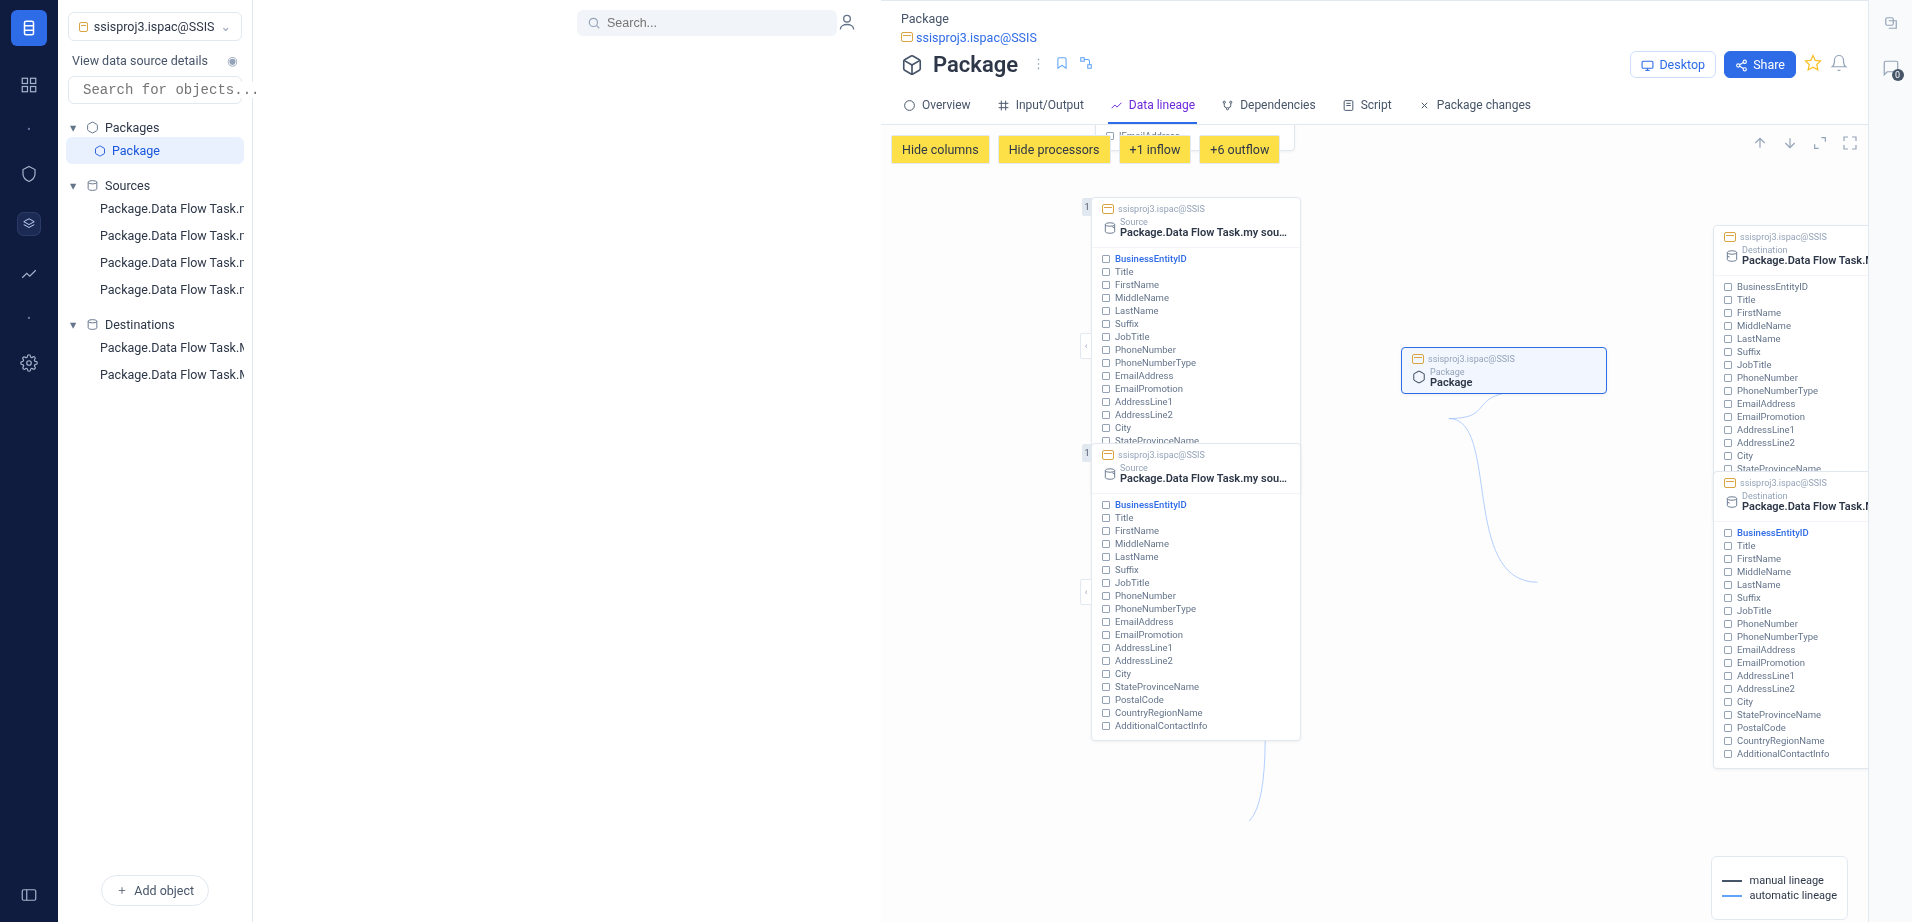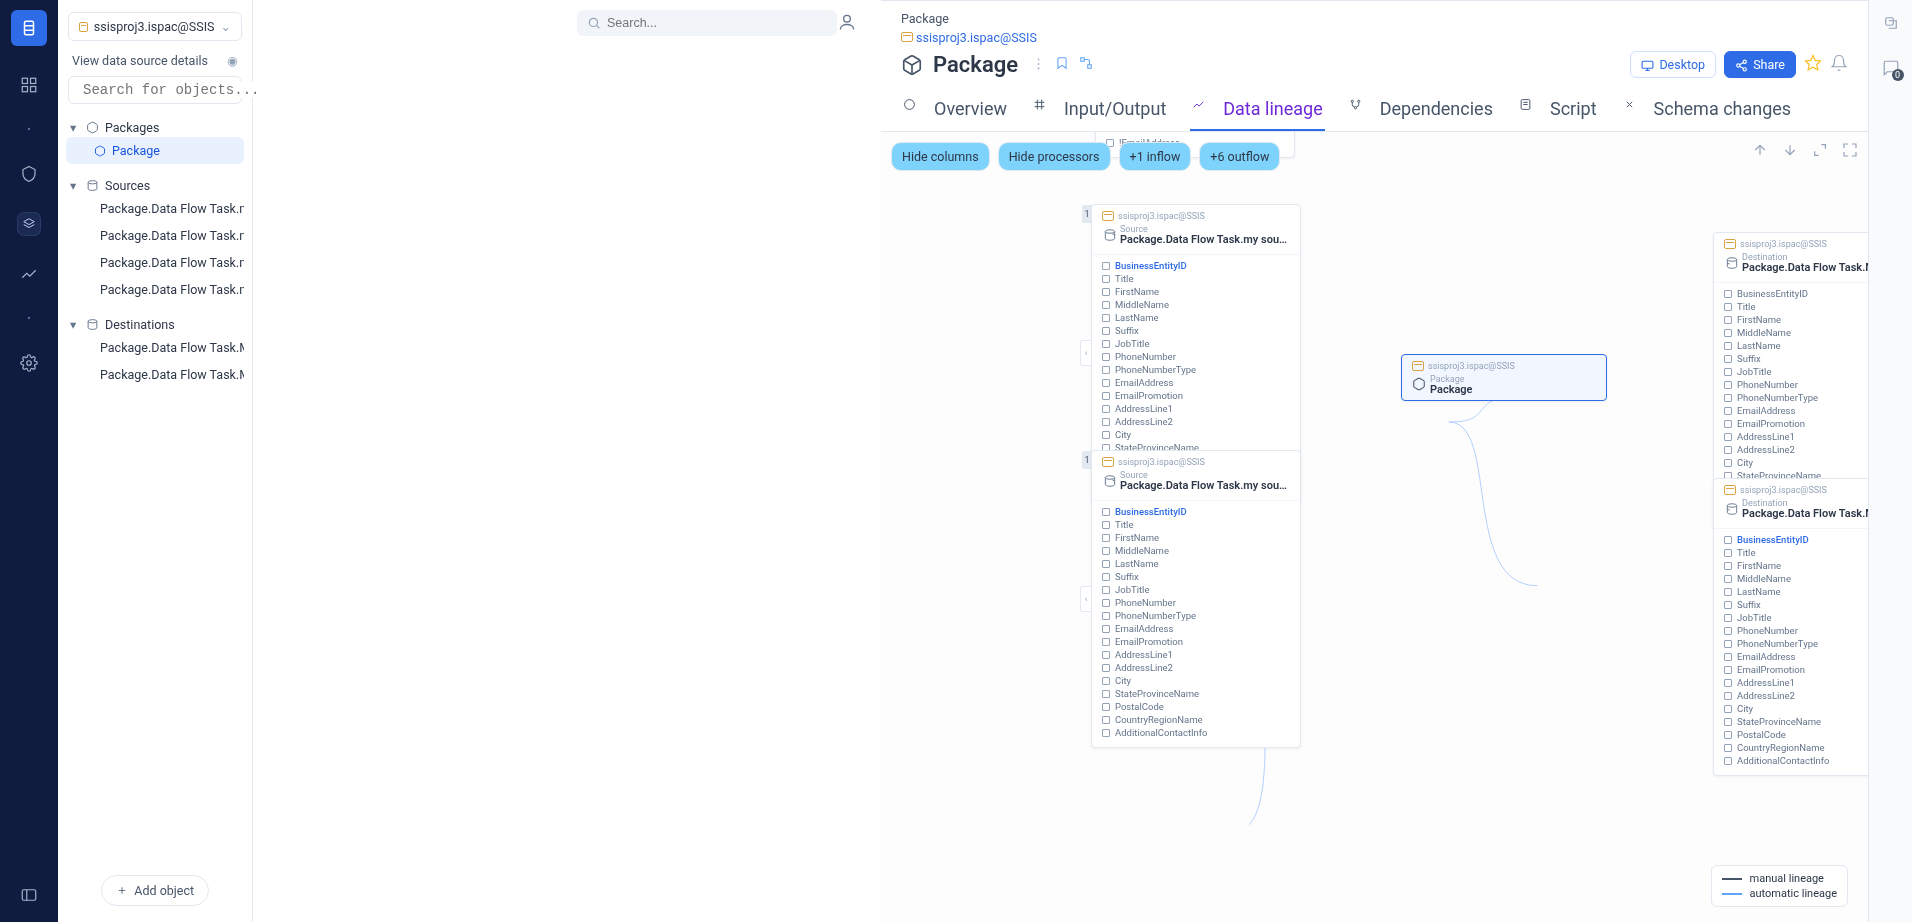--- a/index.html
+++ b/index.html
@@ -51,31 +51,31 @@
   .title-actions { display:flex; gap:10px; margin-left:4px; color:#94a3b8; }
   .title-actions .ico { cursor:pointer; }
   .head-right { margin-left:auto; display:flex; gap:8px; align-items:center; }
   .btn { border:1px solid #cfe0ff; color:#2e6be6; background:#fff; border-radius:6px; padding:5px 10px; font-size:12.5px; display:inline-flex; align-items:flex-end; gap:5px; cursor:pointer; }
   .btn.primary { background:#2e6be6; color:#fff; border-color:#2e6be6; }
   .star { color:#fbbf24; cursor:pointer; }
   .bell { color:#94a3b8; cursor:pointer; }
 
   
   .tabs { display:flex; gap:22px; border-bottom:1px solid #e2e8f0; padding:0 20px; margin-top:10px; }
-  .tab { padding:10px 2px; display:flex; gap:18px; font-size:18px; color:#475569; cursor:pointer; border-bottom:2px solid transparent; }
+  .tab { padding:10px 2px; display:flex; align-items:center; gap:6px; font-size:12px; color:#475569; cursor:pointer; border-bottom:2px solid transparent; }
   .tab.active { color:#6d28d9; border-bottom-color:#2e6be6; }
 
   
   .canvas-wrap { flex:1; position:relative; background:#fdfdfd; overflow:hidden; }
   .canvas-controls { position:absolute; top:10px; left:10px; display:flex; gap:8px; z-index:5; }
-  .pill { background:#7dd3fc; border:1px solid #e2e8f0; border-radius:10px; padding:6px 10px; font-size:12.5px; cursor:pointer; }
+  .pill { background:#fde047; border:1px solid #e2e8f0; border-radius:2px; padding:6px 10px; font-size:12.5px; cursor:pointer; }
   .canvas-icons { position:absolute; top:10px; right:10px; display:flex; gap:14px; z-index:5; color:#94a3b8; }
   .canvas-icons .ico { cursor:pointer; }
 
-  .legend { position:absolute; bottom:15px; right:20px; background:#fff; border:1px solid #e2e8f0; border-radius:6px; padding:4px 10px; font-size:11px; z-index:5; }
+  .legend { position:absolute; bottom:2px; right:20px; background:#fff; border:1px solid #e2e8f0; border-radius:6px; padding:15px 10px; font-size:11px; z-index:5; }
   .legend .row { display:flex; align-items:center; gap:8px; margin:2px 0; }
   .legend .swatch { width:20px; height:2px; background:#475569; }
   .legend .swatch.auto { background:#60a5fa; }
 
   
   .node { position:absolute; background:#fff; border:1px solid #e2e8f0; border-radius:4px; box-shadow:0 1px 3px rgba(0,0,0,0.06); font-size:10px; }
   .node .badge1 { position:absolute; top:0; left:-10px; background:#e2e8f0; color:#475569; font-size:9px; width:10px; height:18px; display:flex; align-items:center; justify-content:center; border-radius:2px 0 0 2px; }
   .node .badge1r { left:auto; right:-10px; border-radius:0 2px 2px 0; }
   .node .exp { position:absolute; top:50%; transform:translateY(-50%); left:-12px; width:12px; height:26px; background:#fff; border:1px solid #e2e8f0; border-radius:2px 0 0 2px; display:flex; align-items:center; justify-content:center; color:#94a3b8; font-size:9px; cursor:pointer; }
   .node .exp.r { left:auto; right:-12px; border-radius:0 2px 2px 0; }
@@ -356,21 +356,21 @@
                 <rect x="4" y="3" width="16" height="18" rx="2"></rect>
                 <line x1="8" y1="8" x2="16" y2="8"></line>
                 <line x1="8" y1="12" x2="16" y2="12"></line>
               </svg>
               <span>Script</span>
             </div>
           <div class="tab">
               <svg width="13" height="13" viewBox="0 0 24 24" fill="none" stroke="currentColor" stroke-width="1.8">
                 <path d="M7 17l5-5 5 5M7 7l5 5 5-5"></path>
               </svg>
-              <span>Schema changes</span>
+              <span>Package changes</span>
             </div>
         </div>
 
         <div class="canvas-wrap">
           <div class="canvas-controls">
             <div class="pill">Hide columns</div>
             <div class="pill">Hide processors</div>
             <div class="pill">+1 inflow</div>
             <div class="pill">+6 outflow</div>
           </div>

